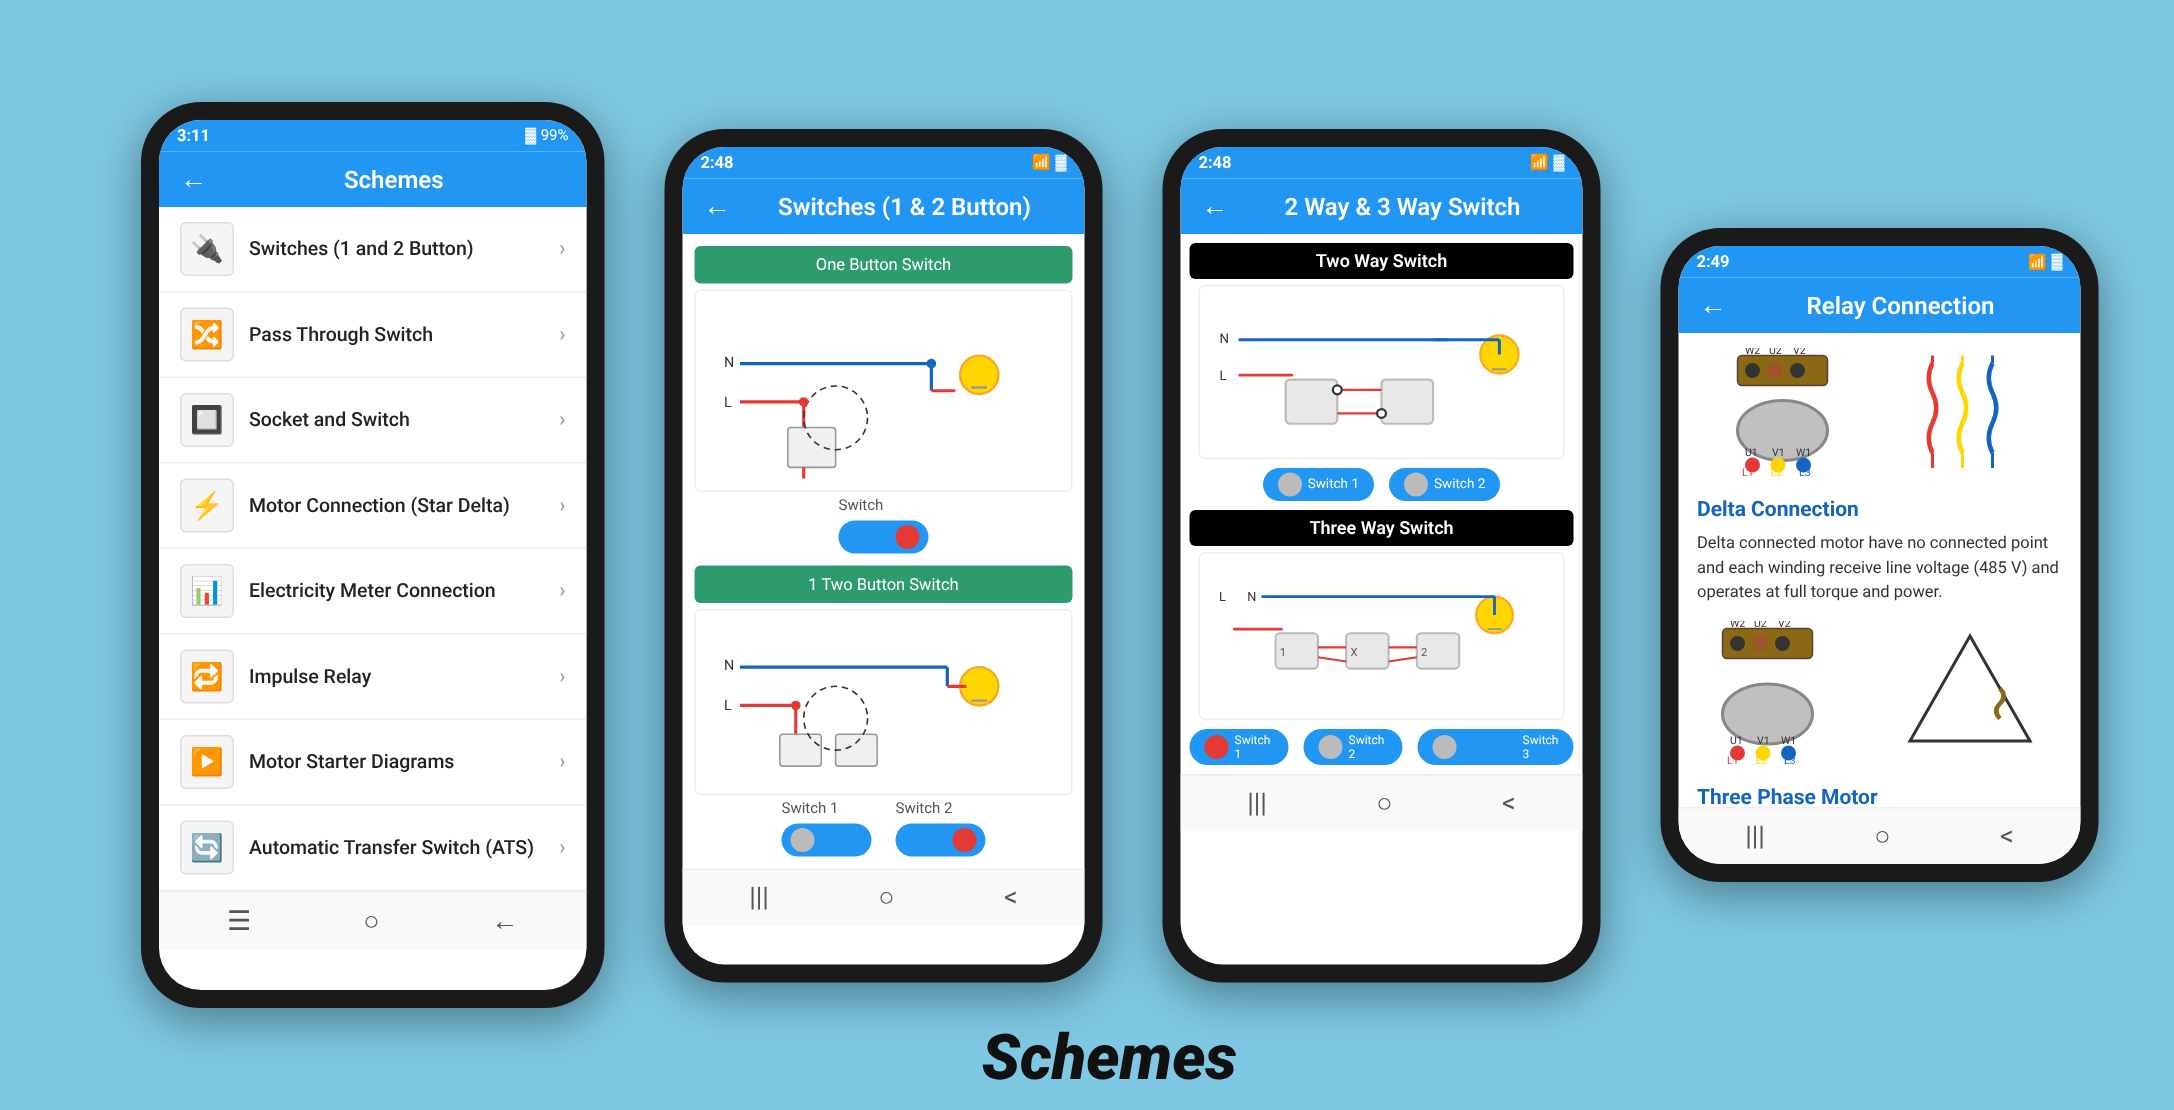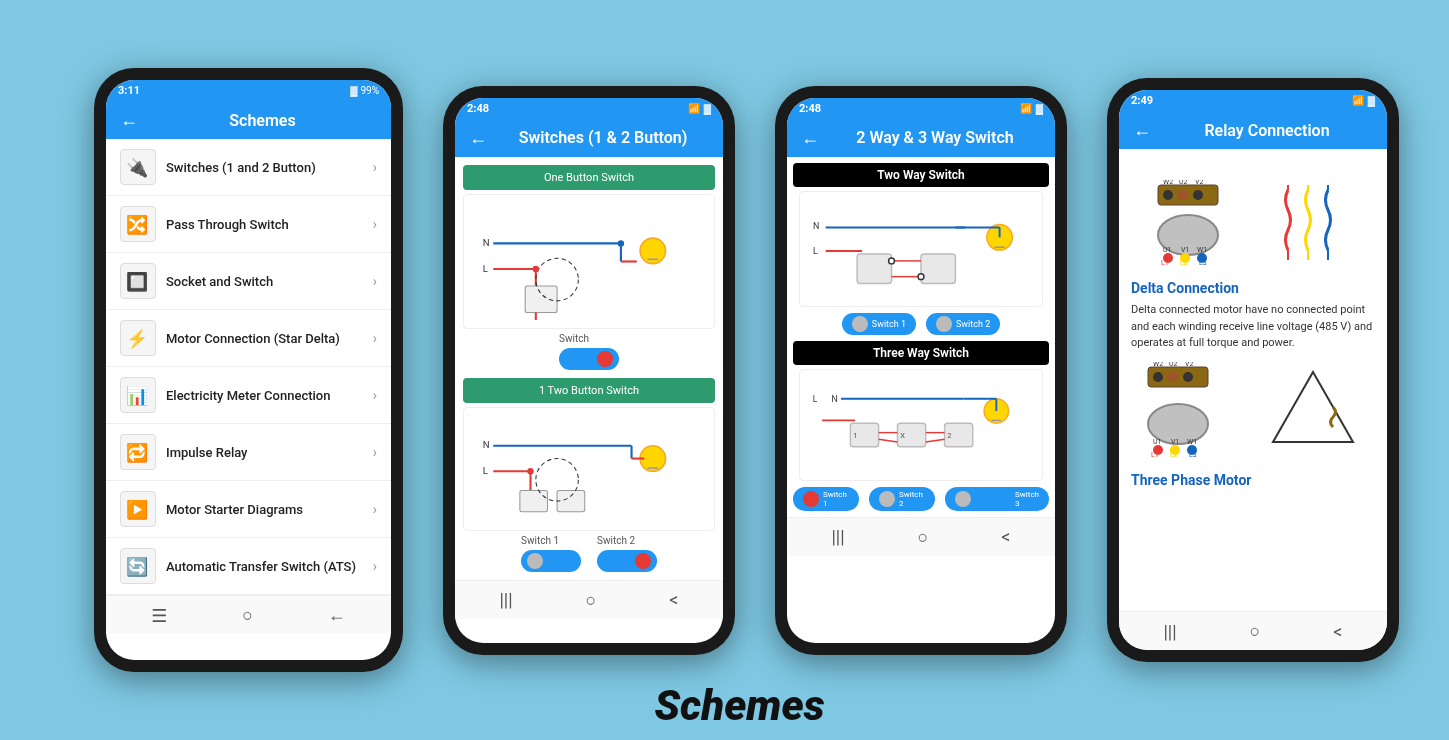--- a/index.html
+++ b/index.html
@@ -26,21 +26,21 @@
     }
     .phone-screen {
       background: #fff;
       border-radius: 28px;
       overflow: hidden;
       position: relative;
     }
     .phone-1 .phone-screen { width: 285px; height: 580px; }
     .phone-2 .phone-screen { width: 268px; height: 545px; }
     .phone-3 .phone-screen { width: 268px; height: 545px; }
-    .phone-4 .phone-screen { width: 268px; height: 560px; }
+    .phone-4 .phone-screen { width: 268px; height: 412px; }
 
     
     .status-bar {
       background: #2196F3;
       color: white;
       font-size: 10px;
       padding: 4px 12px;
       display: flex;
       justify-content: space-between;
       align-items: center;
@@ -195,24 +195,23 @@
       border-radius: 12px;
       padding: 3px 10px;
       display: flex;
       align-items: center;
       gap: 4px;
       min-width: 55px;
     }
 
     
     .motor-content {
-      padding: 0 12px;
+      padding: 10px 12px;
       overflow-y: auto;
       height: calc(100% - 70px);
-      margin-top: 31px;
     }
     .motor-diagram-area {
       display: flex;
       gap: 10px;
       margin-bottom: 10px;
       justify-content: center;
     }
     .connection-title {
       color: #1565C0;
       font-size: 14px;

